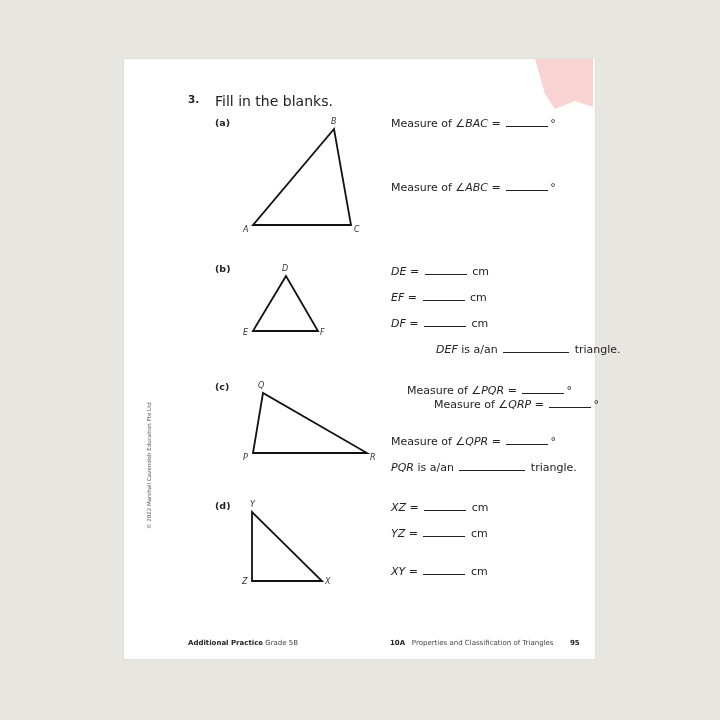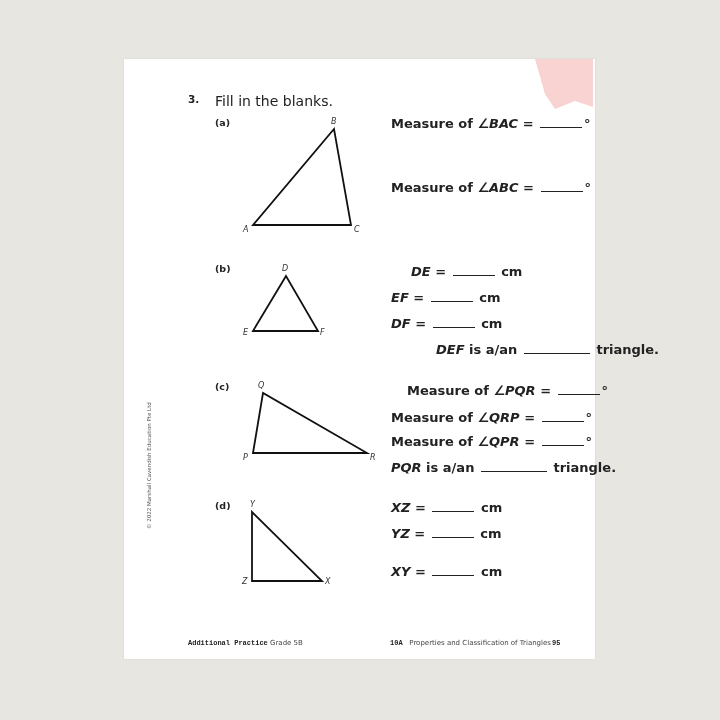--- a/index.html
+++ b/index.html
@@ -2,30 +2,30 @@
 <html><head>
 <meta charset="utf-8">
 <style>
   html, body { margin:0; padding:0; }
   body { width:720px; height:720px; background:#e8e6e1; position:relative; overflow:hidden; font-family:"DejaVu Sans", sans-serif; color:#222; }
   .page { position:absolute; left:124px; top:59px; width:471px; height:600px; background:#ffffff; box-shadow:0 0 2px rgba(0,0,0,0.08); }
   .tab { position:absolute; left:411px; top:0px; width:58px; height:50px; }
   .qnum { position:absolute; left:64px; top:34px; font-size:10.5px; font-weight:bold; }
   .qtitle { position:absolute; left:91px; top:34px; font-size:14px; }
   .part { position:absolute; left:91px; font-size:9.5px; font-weight:bold; }
-  .line { position:absolute; left:267px; font-size:13px; white-space:nowrap;font-weight:bold; }
+  .line { position:absolute; left:267px; font-size:11px; white-space:nowrap; }
   .line i { font-style:italic; }
   .blank { display:inline-block; border-bottom:1px solid #222; height:10px; vertical-align:baseline; margin:0 2px; }
   .b-short { width:42px; }
   .b-long { width:66px; }
   svg.fig { position:absolute; left:0; top:0; overflow:visible; }
   .vlabel { font-size:8px; font-style:italic; fill:#333; font-family:"DejaVu Sans", sans-serif; }
   .copyright { position:absolute; left:22px; top:470px; transform-origin:0 0; transform:rotate(-90deg); font-size:5.5px; color:#555; white-space:nowrap; }
   .footer { position:absolute; top:580px; font-size:7px; color:#444; white-space:nowrap; }
-  .footer b { color:#222;font-family:Liberation Mono, monospace; }
+  .footer b { color:#222; }
 </style>
 </head>
 <body>
 
 <div class="page">
 
   <svg class="tab" viewBox="0 0 58 50">
     <polygon points="0,0 58,0 58,48 40,42 20,50 10,35" fill="#f8caca" opacity="0.85"></polygon>
   </svg>
 
@@ -65,38 +65,38 @@
 
   <div class="part" style="top:58px;">(a)</div>
   <div class="line" style="top:57px;">
     <span>Measure of </span><i>∠BAC</i><span> = </span><span class="blank b-short"></span><span>°</span>
   </div>
   <div class="line" style="top:83px;margin-top:38px;">
     <span>Measure of </span><i>∠ABC</i><span> = </span><span class="blank b-short"></span><span>°</span>
   </div>
 
   <div class="part" style="top:204px;">(b)</div>
-  <div class="line" style="top:205px;margin-left:20px;">
+  <div class="line" style="top:205px;">
     <i>DE</i><span> = </span><span class="blank b-short"></span> <span>cm</span>
   </div>
   <div class="line" style="top:231px;">
     <i>EF</i><span> = </span><span class="blank b-short"></span> <span>cm</span>
   </div>
   <div class="line" style="top:257px;">
     <i>DF</i><span> = </span><span class="blank b-short"></span> <span>cm</span>
   </div>
   <div class="line" style="top:283px;margin-left:45px;">
     <i>DEF</i><span> is a/an </span><span class="blank b-long"></span><span> triangle.</span>
   </div>
 
   <div class="part" style="top:322px;">(c)</div>
   <div class="line" style="top:324px;padding-left:16px;">
     <span>Measure of </span><i>∠PQR</i><span> = </span><span class="blank b-short"></span><span>°</span>
   </div>
-  <div class="line" style="top:351px;">
+  <div class="line" style="top:338px;margin-left:43px;">
     <span>Measure of </span><i>∠QRP</i><span> = </span><span class="blank b-short"></span><span>°</span>
   </div>
   <div class="line" style="top:375px;">
     <span>Measure of </span><i>∠QPR</i><span> = </span><span class="blank b-short"></span><span>°</span>
   </div>
   <div class="line" style="top:401px;text-align:center;">
     <i>PQR</i><span> is a/an </span><span class="blank b-long"></span><span> triangle.</span>
   </div>
 
   <div class="part" style="top:441px;">(d)</div>
@@ -111,16 +111,16 @@
   </div>
 
   <div class="copyright">© 2022 Marshall Cavendish Education Pte Ltd</div>
 
   <div class="footer" style="left:64px;">
     <b>Additional Practice</b><span> Grade 5B</span>
   </div>
   <div class="footer" style="left:266px;">
     <b>10A</b>&nbsp;&nbsp;&nbsp;<span>Properties and Classification of Triangles</span>
   </div>
-  <div class="footer" style="left:428px;">
+  <div class="footer" style="left:446px;">
     <b>95</b>
   </div>
 </div>
 
 </body></html>

